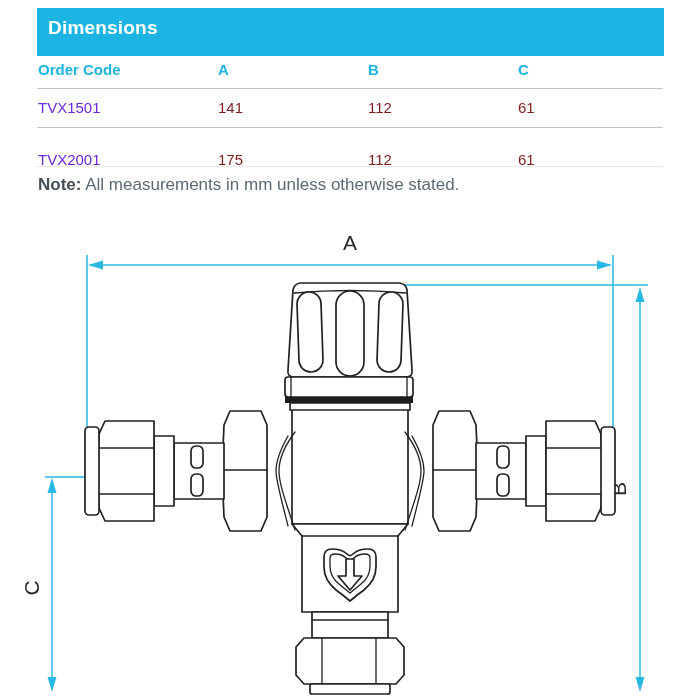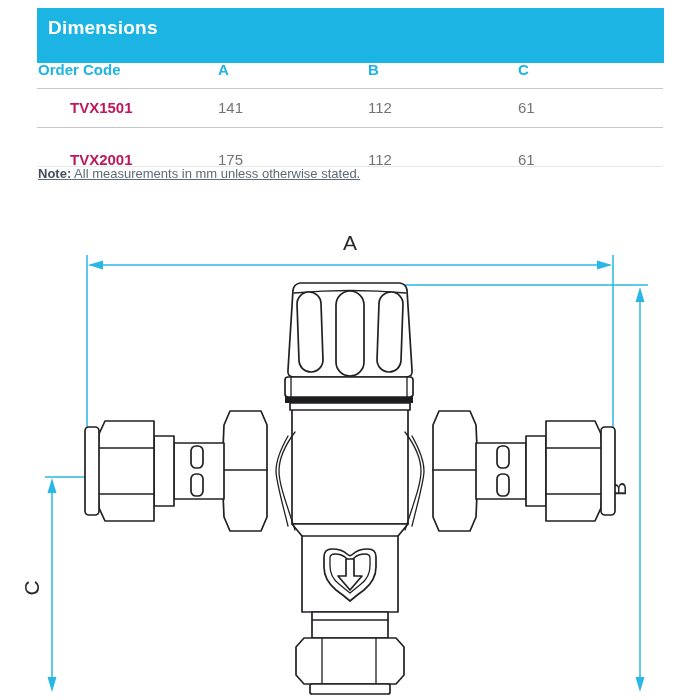--- a/index.html
+++ b/index.html
@@ -1,29 +1,29 @@
 <!DOCTYPE html>
 <html><head>
 <meta charset="utf-8">
 <style>
   html,body{margin:0;padding:0;background:#ffffff;}
   .page{position:relative;width:700px;height:700px;background:#fff;overflow:hidden;
         font-family:"Liberation Sans","DejaVu Sans",sans-serif;}
-  .titlebar{position:absolute;left:37px;top:8px;width:627px;height:55px;background:#1cb5e3;}
+  .titlebar{position:absolute;left:37px;top:8px;width:627px;height:48px;background:#1cb5e3;}
   .titlebar span{display:block;padding:9px 0 0 11px;font-size:19px;font-weight:bold;color:#ffffff;letter-spacing:.2px;}
   .tbl{position:absolute;left:37px;top:55px;width:627px;height:120px;}
   .cell{position:absolute;font-size:15px;white-space:nowrap;text-align:center;}
   .c0{left:1px;}  .c1{left:181px;} .c2{left:331px;} .c3{left:481px;}
   .hrow .cell{top:6px;color:#1cb5e3;font-weight:bold;}
   .r1 .cell{top:44px;} .r2 .cell{top:96px;}
-  .code{color:#be185d;font-weight:bold;margin-left:32px;}
-  .val{color:#737373;}
+  .code{color:#6d28d9;font-weight:normal;}
+  .val{color:#7f1d1d;}
   .sep{position:absolute;left:0;width:626px;height:0;border-top:1px solid #c3c7ca;}
   .sep.s1{top:33px;} .sep.s2{top:72px;} .sep.s3{top:111px;border-top-color:#e6e8ea;}
-  .note{position:absolute;left:38px;top:166px;font-size:13px;color:#5c6a75;text-decoration:underline;}
+  .note{position:absolute;left:38px;top:175px;font-size:17px;color:#5c6a75;}
   .note b{color:#454f58;font-weight:bold;}
   svg.draw{position:absolute;left:0;top:0;}
   .dim{stroke:#29b7e5;stroke-width:1.5;fill:none;}
   .dimfill{fill:#29b7e5;stroke:none;}
   .ln{stroke:#232023;stroke-width:1.7;fill:#ffffff;stroke-linejoin:round;stroke-linecap:round;}
   .ln2{stroke:#232023;stroke-width:1.3;fill:none;stroke-linejoin:round;stroke-linecap:round;}
   .dark{fill:#1d1d1f;stroke:none;}
   .dimlabel{font-family:"Liberation Sans","DejaVu Sans",sans-serif;font-size:21px;fill:#2a2a2c;}
 </style>
 </head>

